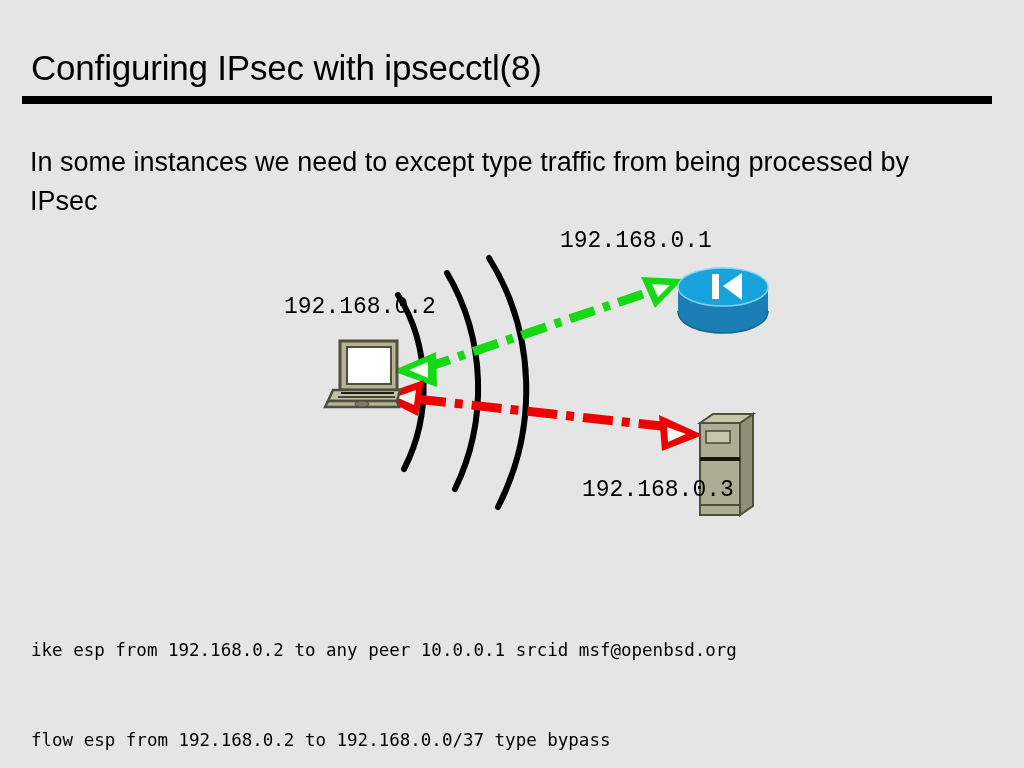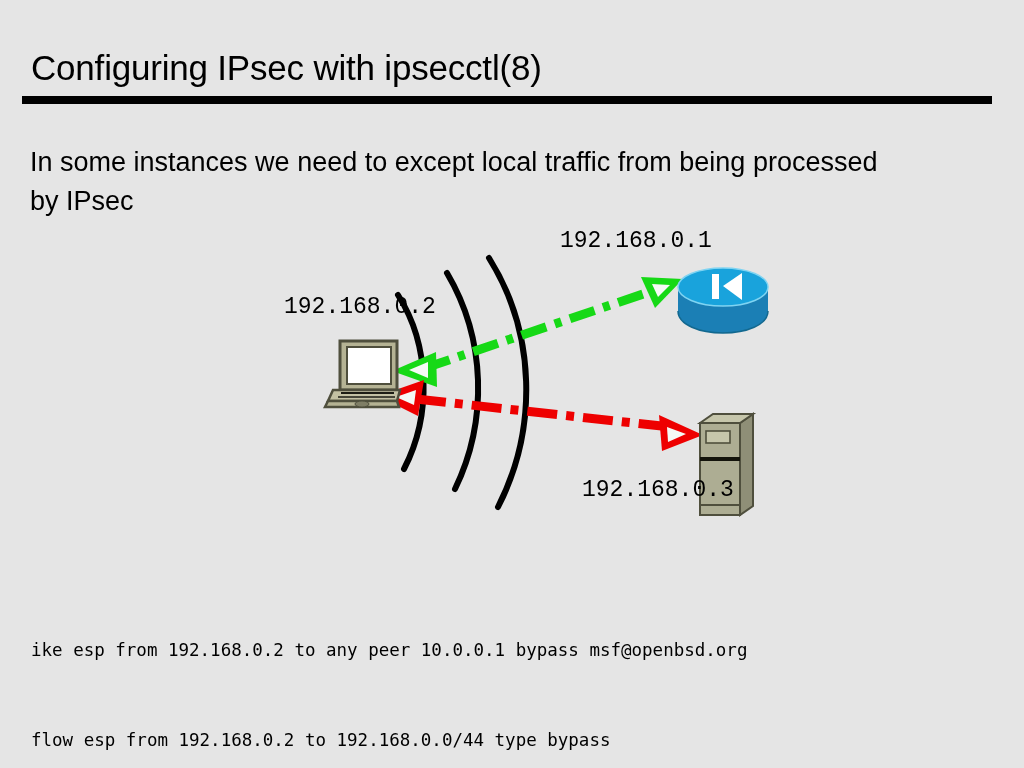--- a/index.html
+++ b/index.html
@@ -95,21 +95,21 @@
   #code-block div { white-space: pre; }
 </style>
 </head>
 <body>
 
 <div id="slide">
 
   <div id="slide-title">Configuring IPsec with ipsecctl(8)</div>
   <div id="title-rule"></div>
 
-  <div id="body-text">In some instances we need to except local traffic from being processed by IPsec</div>
+  <div id="body-text">In some instances we need to except type traffic from being processed by IPsec</div>
 
   <div id="diagram">
     <svg width="1024" height="330" viewBox="0 0 1024 330" xmlns="http://www.w3.org/2000/svg">
 
       <g fill="none" stroke="#000000" stroke-linecap="round">
         <path d="M 398,80 C 430,130 432,200 404,254" stroke-width="6"></path>
         <path d="M 447,58 C 486,124 488,206 455,274" stroke-width="6"></path>
         <path d="M 489,43 C 536,118 538,214 498,292" stroke-width="6"></path>
       </g>
 
@@ -178,17 +178,17 @@
       </g>
 
     </svg>
 
     <div class="node-label" id="label-router" style="position:absolute; left:560px; top:13px;">192.168.0.1</div>
     <div class="node-label" id="label-laptop" style="position:absolute; left:250px; top:79px;margin-left:34px;">192.168.0.2</div>
     <div class="node-label" id="label-server" style="position:absolute; left:551px; top:262px;">192.168.0.3</div>
   </div>
 
   <div id="code-block">
-    <div>ike esp from 192.168.0.2 to any peer 10.0.0.1 bypass msf@openbsd.org</div>
-    <div>flow esp from 192.168.0.2 to 192.168.0.0/44 type bypass</div>
+    <div>ike esp from 192.168.0.2 to any peer 10.0.0.1 srcid msf@openbsd.org</div>
+    <div>flow esp from 192.168.0.2 to 192.168.0.0/37 type bypass</div>
   </div>
 
 </div>
 
 </body></html>

